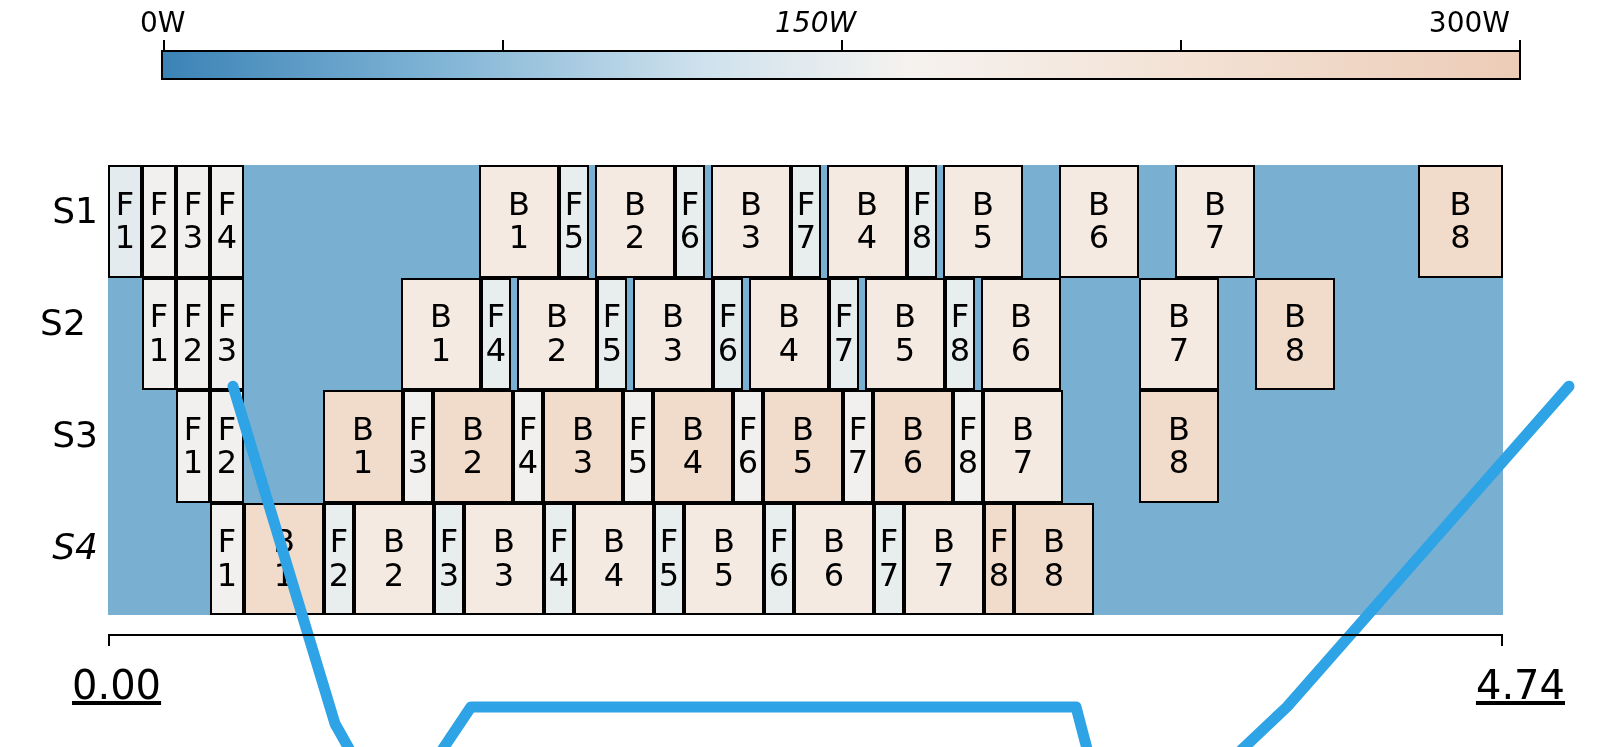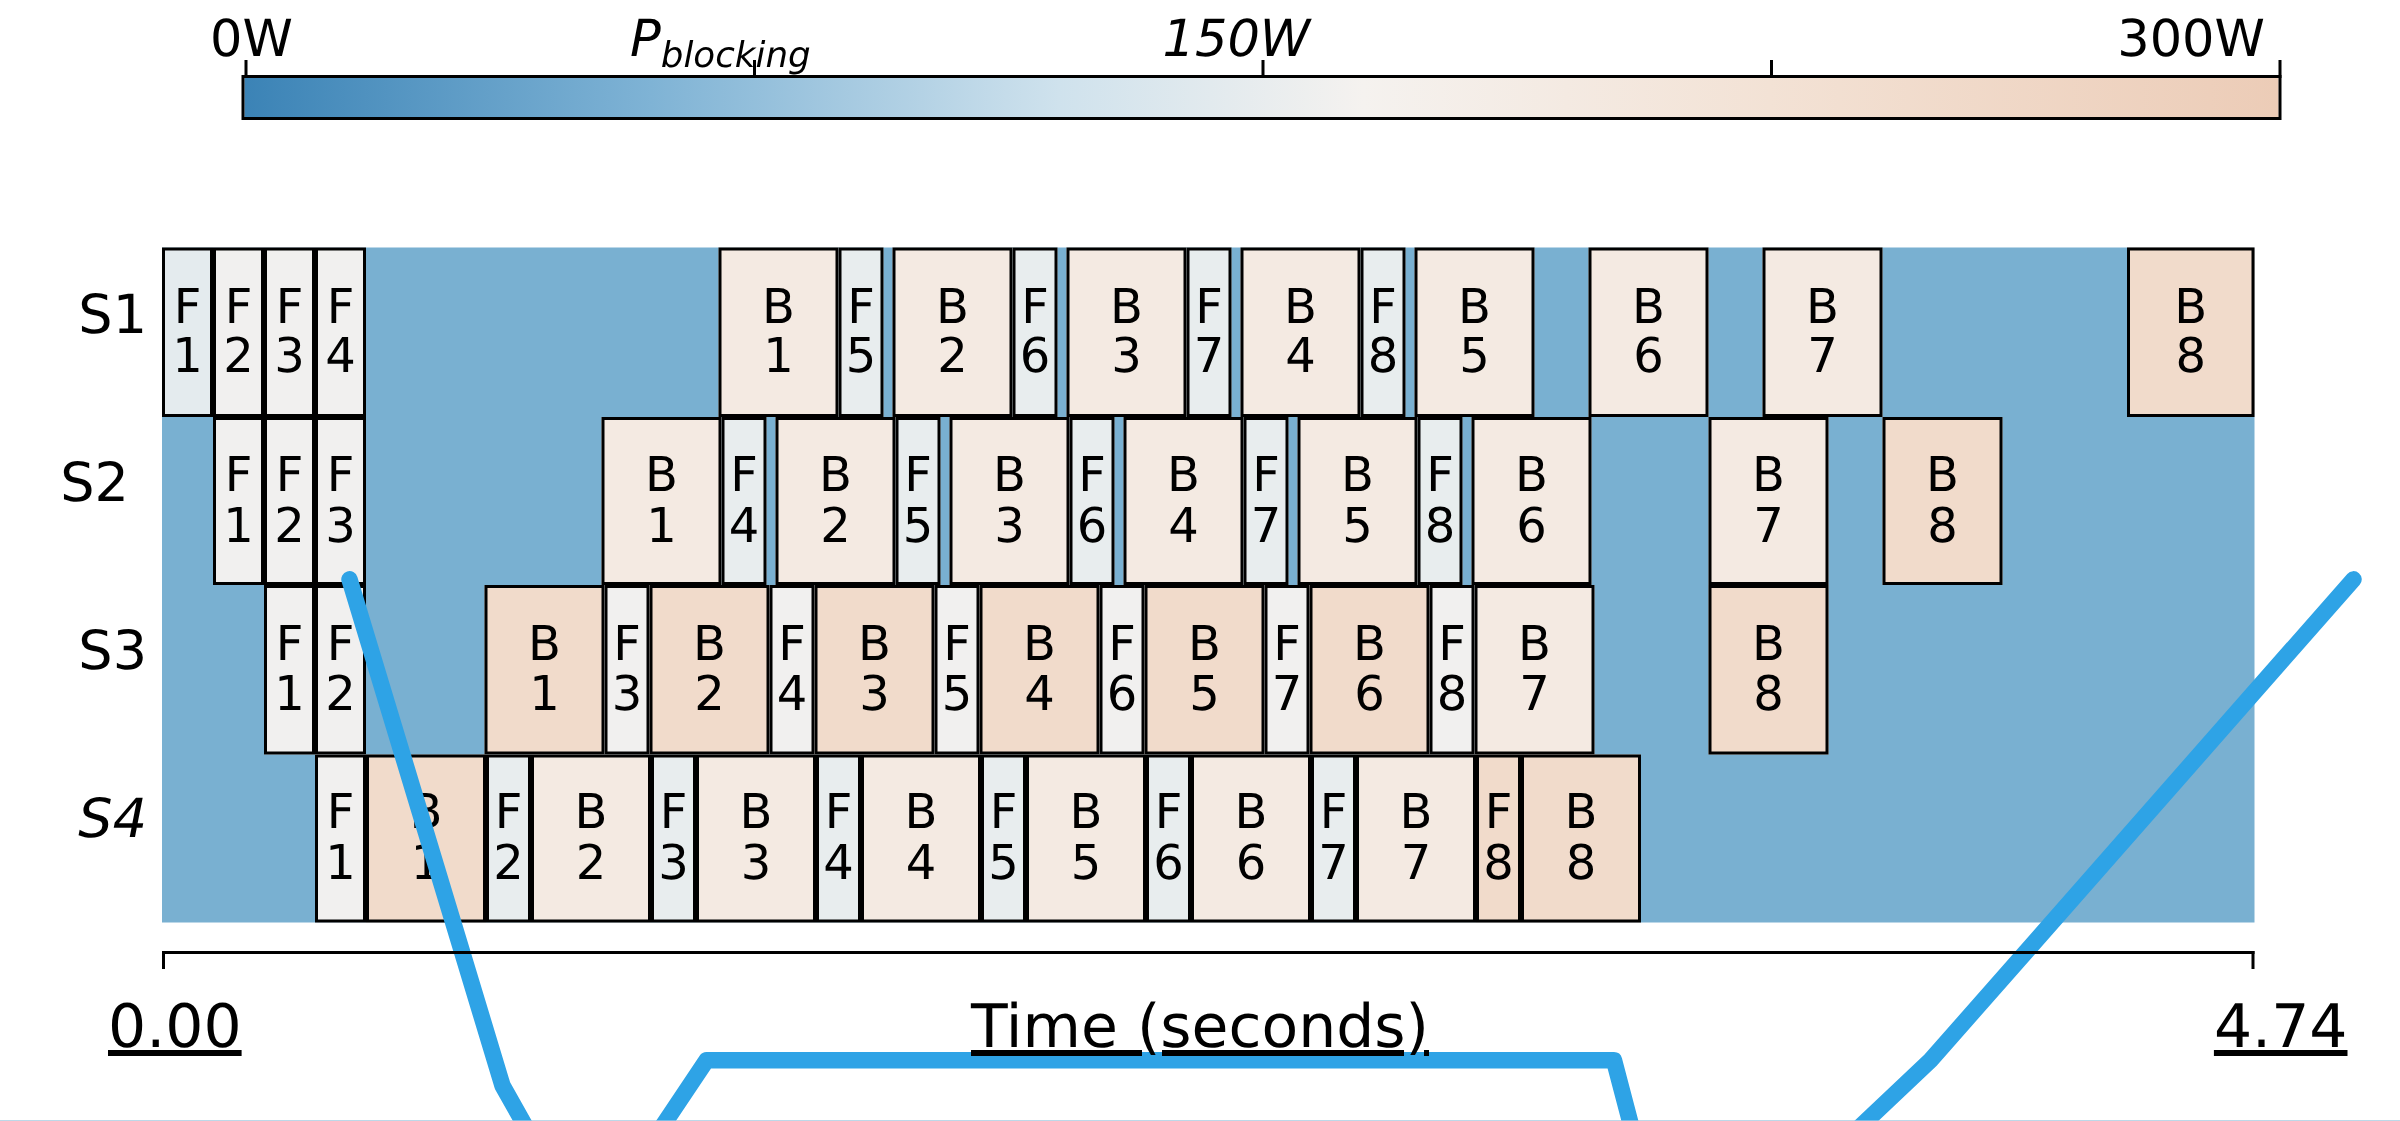--- a/index.html
+++ b/index.html
@@ -17,21 +17,21 @@
     left: 0; top: 0;
     width: 1600px; height: 747px;
   }
   
   .legend-labels {
     position: absolute;
     top: 6px;
     left: 130px;
     right: 100px;
     height: 40px;
-    font-size: 34px;
+    font-size: 28px;
   }
   .legend-labels span { position: absolute; }
   .legend-lab-0 { left: 10px; }
   .legend-lab-p { left: 290px; }
   .legend-lab-p i { font-style: italic; }
   .legend-lab-p sub { font-style: italic; font-size: 0.7em; }
   .legend-lab-150 { left: 645px; font-style: italic; }
   .legend-lab-300 { right: -10px; }
   .colorbar {
     position: absolute;
@@ -131,23 +131,20 @@
     pointer-events: none;
   }
 </style>
 </head>
 <body>
 
 <div id="chart-root">
 
   <div class="legend-labels">
     <span class="legend-lab-0">0W</span>
-    <span class="legend-lab-p">
-      <i>P</i><sub>blocking</sub>
-    </span>
     <span class="legend-lab-150">150W</span>
     <span class="legend-lab-300">300W</span>
   </div>
   <div class="colorbar">
     <div class="colorbar-tick" style="left:0%"></div>
     <div class="colorbar-tick" style="left:25%"></div>
     <div class="colorbar-tick" style="left:50%"></div>
     <div class="colorbar-tick" style="left:75%"></div>
     <div class="colorbar-tick" style="left:100%"></div>
   </div>
@@ -424,16 +421,15 @@
       </div>
     <svg class="overlay" viewBox="0 0 1395 450" preserveAspectRatio="none">
       <polyline id="crit-line" fill="none" stroke="#2ea3e6" stroke-width="11" stroke-linejoin="round" stroke-linecap="round" points="17,56.25 51,168.75 85,281.25 119,393.75 176,495 255,376.875 860,376.875 891,495 946,495 1071,376.875 1353,56.25"></polyline>
     </svg>
   </div>
 
   <div class="xaxis-line"></div>
   <div class="xaxis-tick" style="left:108px"></div>
   <div class="xaxis-tick" style="left:1501px"></div>
   <div class="xlabel-low">0.00</div>
-  <div class="xlabel-title">Time (seconds)</div>
   <div class="xlabel-high">4.74</div>
 
 </div>
 
 </body></html>

